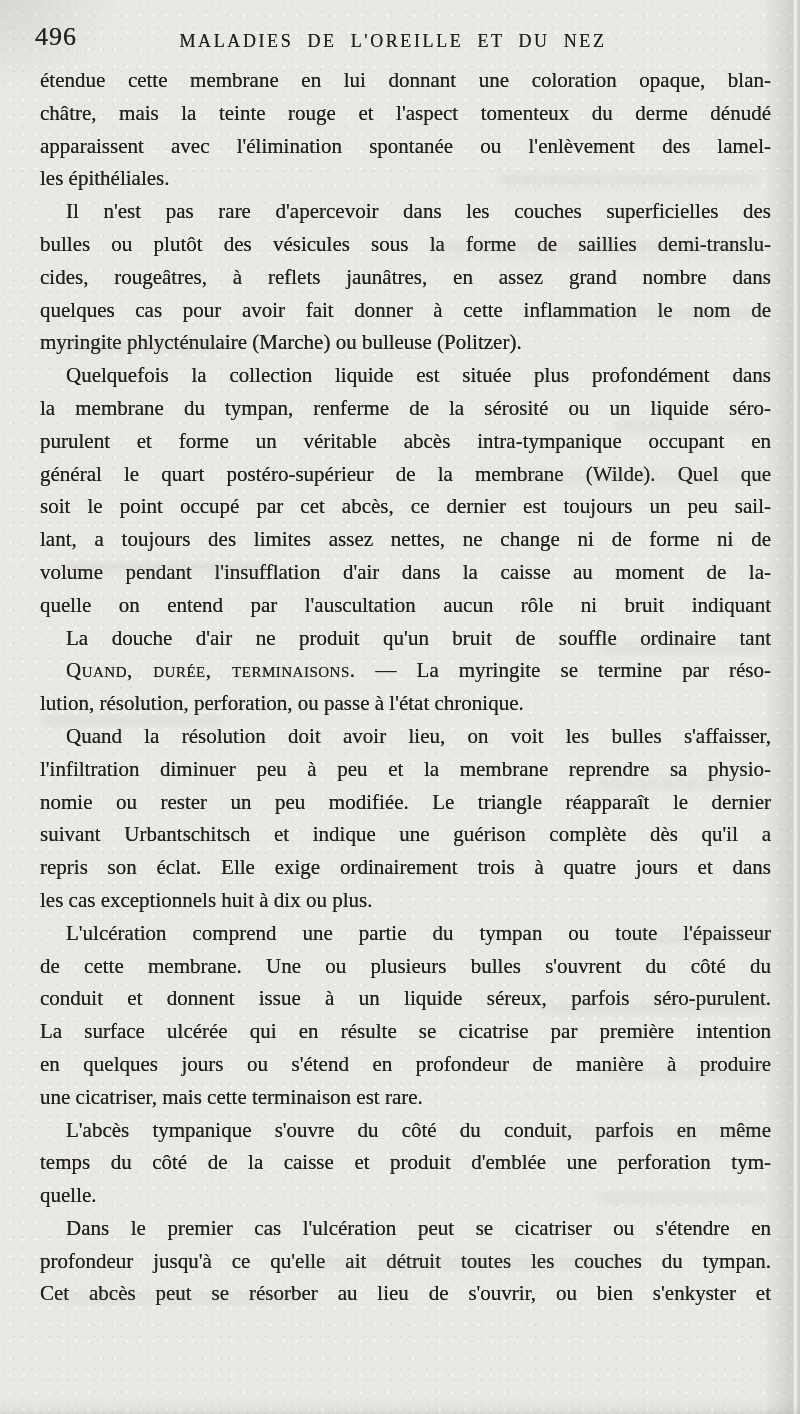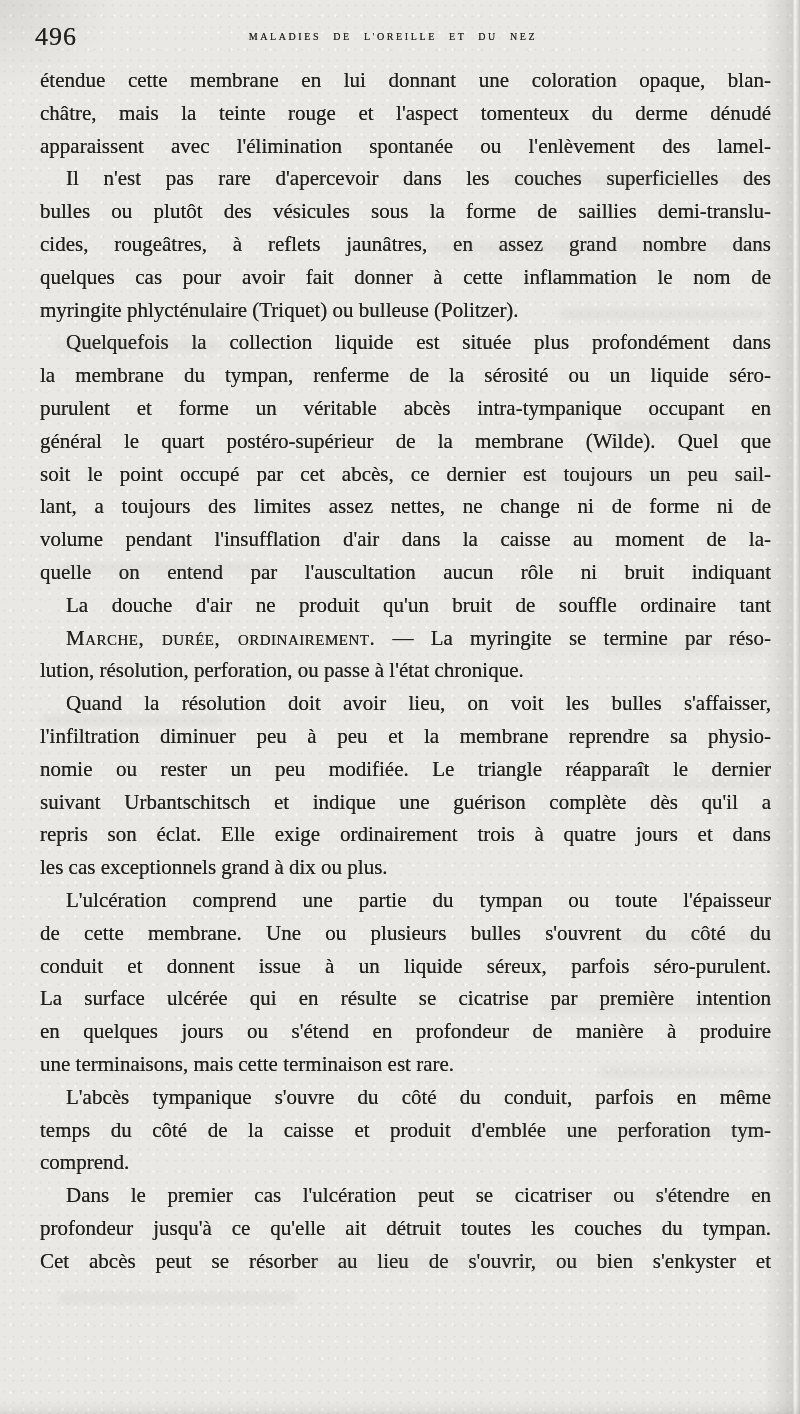--- a/index.html
+++ b/index.html
@@ -37,21 +37,21 @@
     font-size: 26px;
     letter-spacing: 1px;
     text-shadow: 0 0 0.6px rgba(33,31,27,0.8);
   }
   .runtitle {
     position: absolute;
     left: 0;
     right: 14px;
     top: 31px;
     text-align: center;
-    font-size: 10px;
+    font-size: 18px;
     letter-spacing: 2.6px;
     word-spacing: 7px;
     text-shadow: 0 0 0.5px rgba(33,31,27,0.75);
   }
   .body-text {
     position: absolute;
     left: 40px;
     top: 64px;
     width: 731px;
     font-size: 21px;
@@ -105,51 +105,52 @@
 <div class="page">
 
   <span class="pagenum">496</span>
 
   <span class="runtitle">MALADIES DE L'OREILLE ET DU NEZ</span>
 
   <main class="body-text">
       <div class="line fill">étendue cette membrane en lui donnant une coloration opaque, blan-</div>
       <div class="line fill">châtre, mais la teinte rouge et l'aspect tomenteux du derme dénudé</div>
       <div class="line fill">apparaissent avec l'élimination spontanée ou l'enlèvement des lamel-</div>
+      <div class="line">les épithéliales.</div>
       <div class="line fill indent">Il n'est pas rare d'apercevoir dans les couches superficielles des</div>
       <div class="line fill">bulles ou plutôt des vésicules sous la forme de saillies demi-translu-</div>
       <div class="line fill">cides, rougeâtres, à reflets jaunâtres, en assez grand nombre dans</div>
       <div class="line fill">quelques cas pour avoir fait donner à cette inflammation le nom de</div>
-      <div class="line">myringite phlycténulaire (Triquet) ou bulleuse (Politzer).</div>
+      <div class="line">myringite phlycténulaire (Marche) ou bulleuse (Politzer).</div>
       <div class="line fill indent">Quelquefois la collection liquide est située plus profondément dans</div>
       <div class="line fill">la membrane du tympan, renferme de la sérosité ou un liquide séro-</div>
       <div class="line fill">purulent et forme un véritable abcès intra-tympanique occupant en</div>
       <div class="line fill">général le quart postéro-supérieur de la membrane (Wilde). Quel que</div>
       <div class="line fill">soit le point occupé par cet abcès, ce dernier est toujours un peu sail-</div>
       <div class="line fill">lant, a toujours des limites assez nettes, ne change ni de forme ni de</div>
       <div class="line fill">volume pendant l'insufflation d'air dans la caisse au moment de la-</div>
       <div class="line fill">quelle on entend par l'auscultation aucun rôle ni bruit indiquant</div>
       <div class="line fill indent">La douche d'air ne produit qu'un bruit de souffle ordinaire tant</div>
-      <div class="line fill indent"><span class="sc">Marche, durée, ordinairement.</span> — La myringite se termine par réso-</div>
+      <div class="line fill indent"><span class="sc">Quand, durée, terminaisons.</span> — La myringite se termine par réso-</div>
       <div class="line">lution, résolution, perforation, ou passe à l'état chronique.</div>
       <div class="line fill indent">Quand la résolution doit avoir lieu, on voit les bulles s'affaisser,</div>
       <div class="line fill">l'infiltration diminuer peu à peu et la membrane reprendre sa physio-</div>
       <div class="line fill">nomie ou rester un peu modifiée. Le triangle réapparaît le dernier</div>
       <div class="line fill">suivant Urbantschitsch et indique une guérison complète dès qu'il a</div>
       <div class="line fill">repris son éclat. Elle exige ordinairement trois à quatre jours et dans</div>
-      <div class="line">les cas exceptionnels grand à dix ou plus.</div>
+      <div class="line">les cas exceptionnels huit à dix ou plus.</div>
       <div class="line fill indent">L'ulcération comprend une partie du tympan ou toute l'épaisseur</div>
       <div class="line fill">de cette membrane. Une ou plusieurs bulles s'ouvrent du côté du</div>
       <div class="line fill">conduit et donnent issue à un liquide séreux, parfois séro-purulent.</div>
       <div class="line fill">La surface ulcérée qui en résulte se cicatrise par première intention</div>
       <div class="line fill">en quelques jours ou s'étend en profondeur de manière à produire</div>
-      <div class="line">une terminaisons, mais cette terminaison est rare.</div>
+      <div class="line">une cicatriser, mais cette terminaison est rare.</div>
       <div class="line fill indent">L'abcès tympanique s'ouvre du côté du conduit, parfois en même</div>
       <div class="line fill">temps du côté de la caisse et produit d'emblée une perforation tym-</div>
-      <div class="line">comprend.</div>
+      <div class="line">quelle.</div>
       <div class="line fill indent">Dans le premier cas l'ulcération peut se cicatriser ou s'étendre en</div>
       <div class="line fill">profondeur jusqu'à ce qu'elle ait détruit toutes les couches du tympan.</div>
       <div class="line fill">Cet abcès peut se résorber au lieu de s'ouvrir, ou bien s'enkyster et</div>
     </main>
 
   <div class="g" style="left:500px; top:174px; width:260px;"></div>
   <div class="g" style="left:430px; top:242px; width:330px;"></div>
   <div class="g" style="left:560px; top:308px; width:205px;"></div>
   <div class="g" style="left:55px;  top:340px; width:165px;"></div>
   <div class="g" style="left:615px; top:420px; width:150px;"></div>

